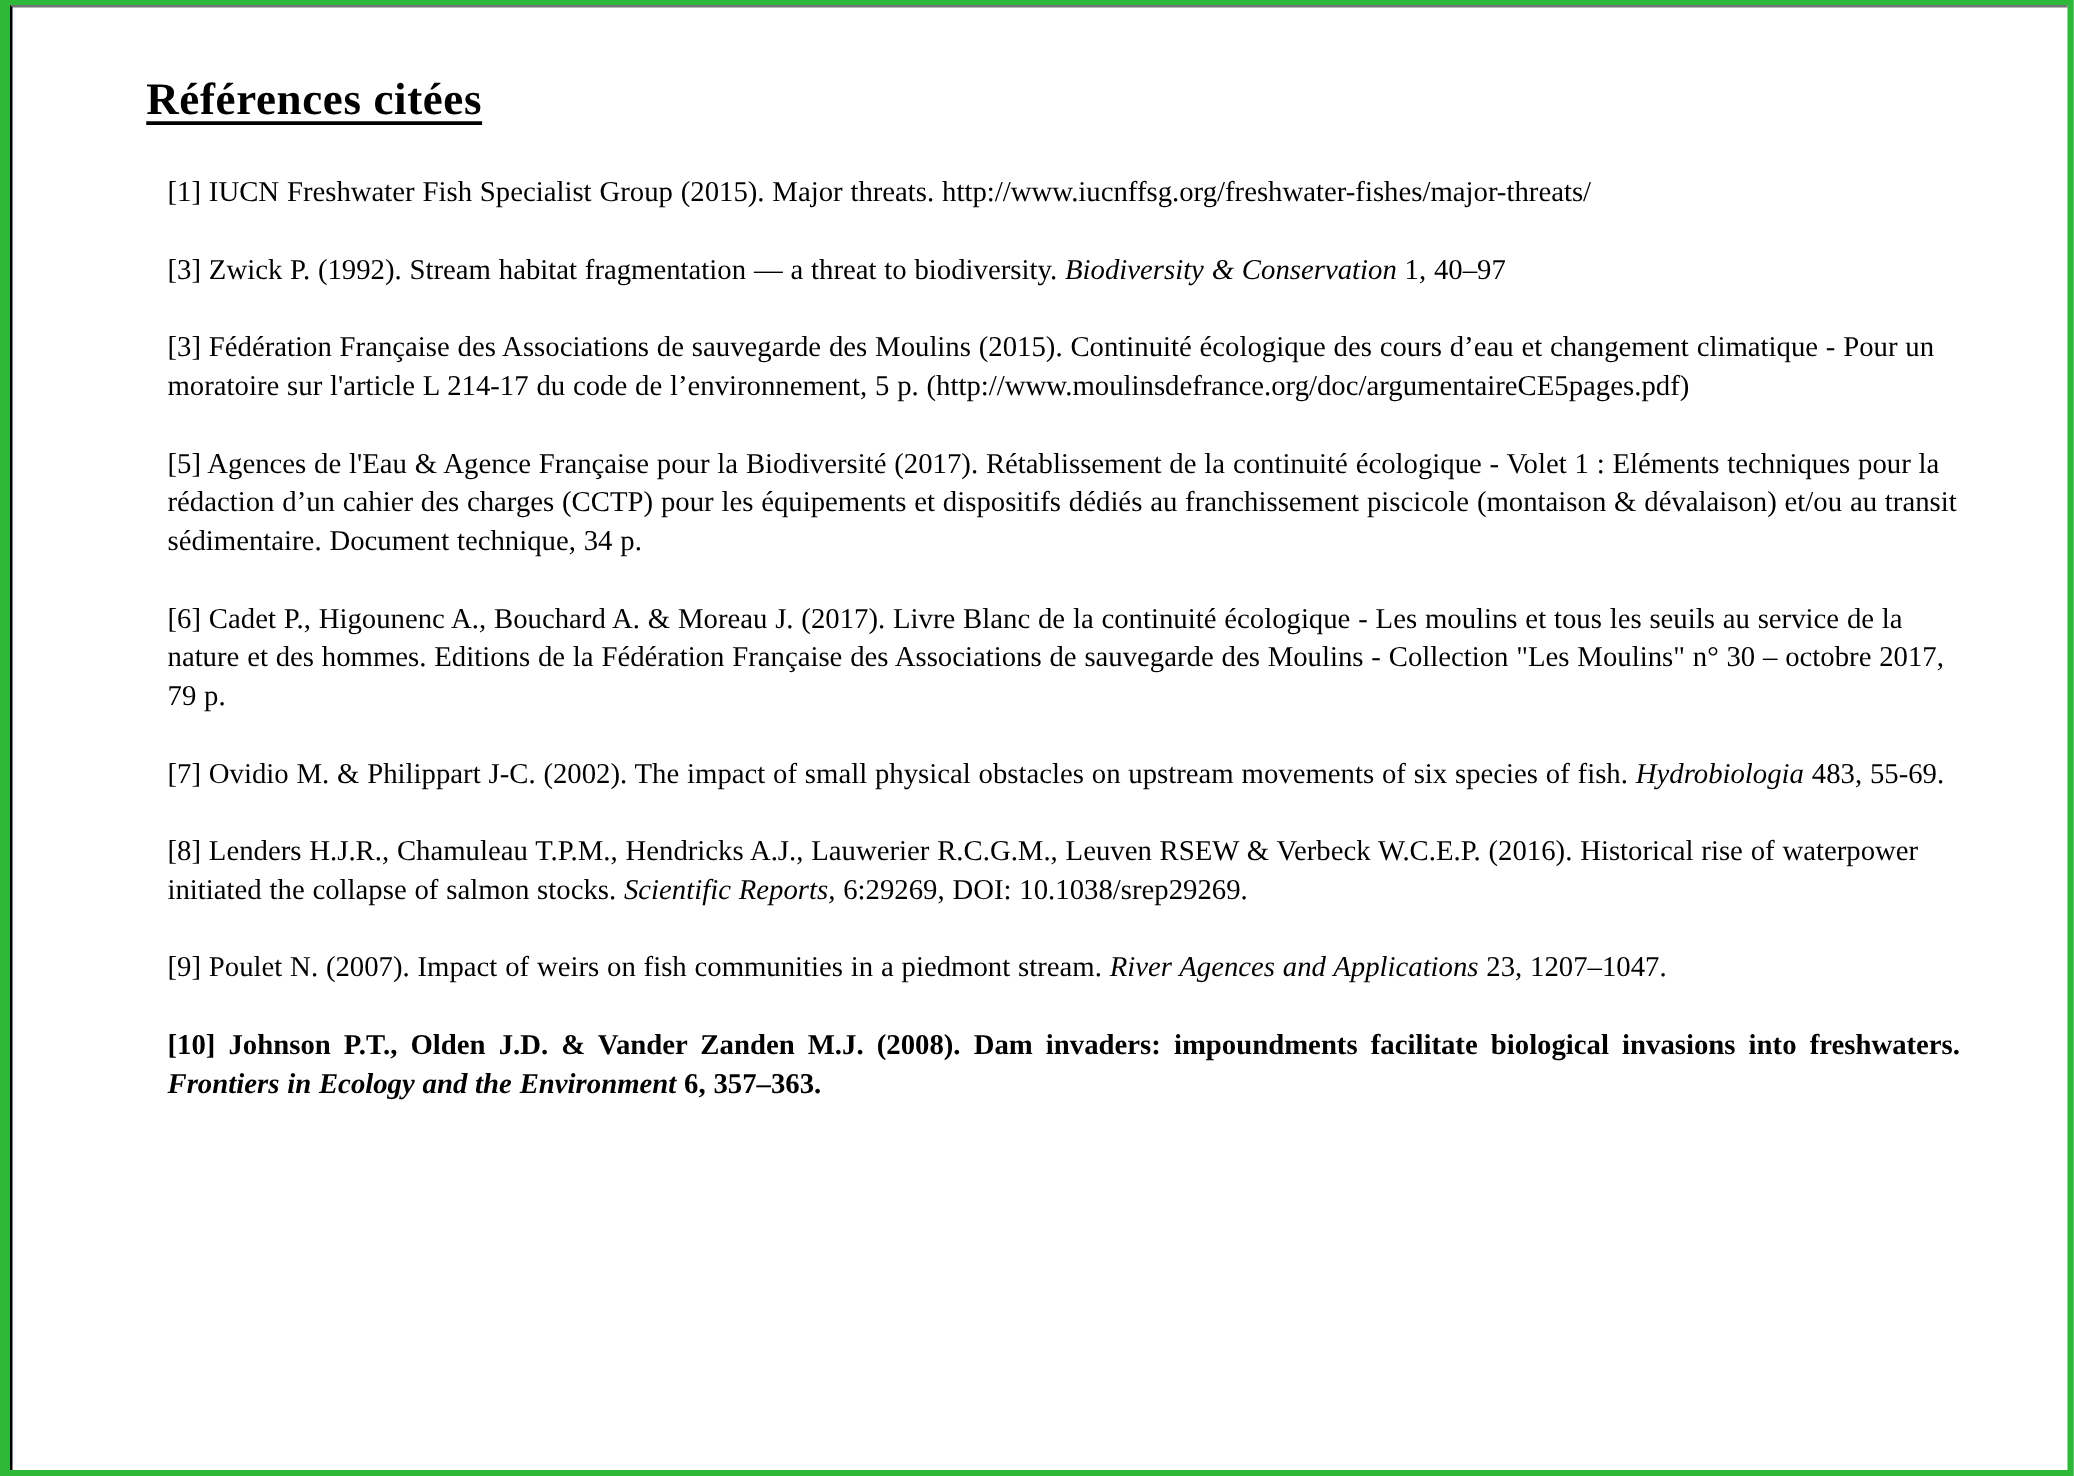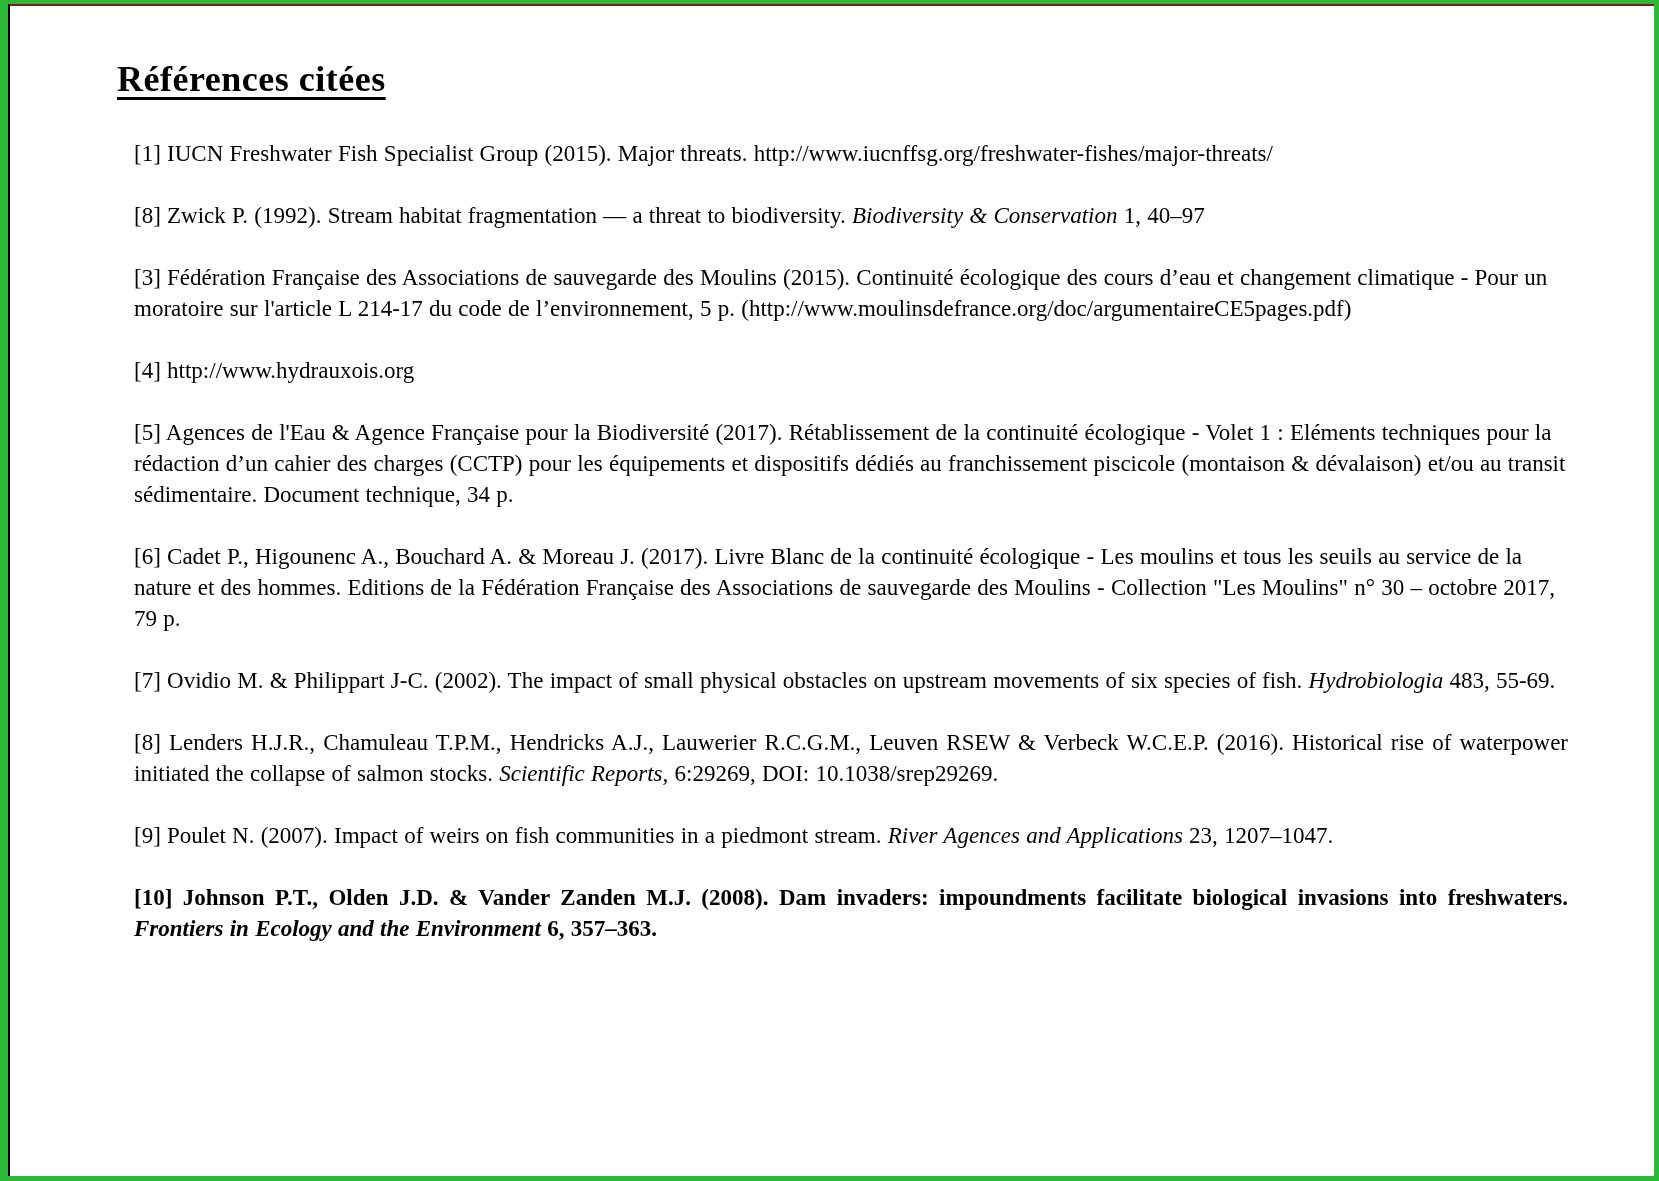--- a/index.html
+++ b/index.html
@@ -10,21 +10,21 @@
     overflow: hidden;
     background: #2eb83a; 
   }
   .page {
     position: absolute;
     top: 4px;
     left: 8px;
     right: 5px;
     bottom: 5px;
     background: #ffffff;
-    border-top: 2px solid #7f1d1d;
+    border-top: 2px solid #737373;
     border-left: 2px solid #000000;
     box-sizing: border-box;
     padding: 52px 86px 40px 107px;
     font-family: "Liberation Serif", "DejaVu Serif", serif;
     color: #000000;
   }
   .title {
     font-size: 36px;
     font-weight: bold;
     text-decoration: underline;
@@ -46,23 +46,22 @@
   .ref:last-child { margin-bottom: 0; font-weight: bold; }
   .ref em { font-style: italic; text-align: center; }
 </style>
 </head>
 <body style="background: rgb(46, 184, 58);">
 
 <div class="page">
   <h1 class="title">Références citées</h1>
   <div class="refs">
       <p class="ref"><span>[1] IUCN Freshwater Fish Specialist Group (2015). Major threats. http://www.iucnffsg.org/freshwater-fishes/major-threats/</span></p>
-      <p class="ref"><span>[8] Zwick P. (1992). Stream habitat fragmentation — a threat to biodiversity. </span><em>Biodiversity &amp; Conservation</em><span> 1, 40–97</span></p>
+      <p class="ref"><span>[3] Zwick P. (1992). Stream habitat fragmentation — a threat to biodiversity. </span><em>Biodiversity &amp; Conservation</em><span> 1, 40–97</span></p>
       <p class="ref"><span>[3] Fédération Française des Associations de sauvegarde des Moulins (2015). Continuité écologique des cours d’eau et changement climatique - Pour un moratoire sur l'article L 214-17 du code de l’environnement, 5 p. (http://www.moulinsdefrance.org/doc/argumentaireCE5pages.pdf)</span></p>
-      <p class="ref"><span>[4] http://www.hydrauxois.org</span></p>
       <p class="ref"><span>[5] Agences de l'Eau &amp; Agence Française pour la Biodiversité (2017). Rétablissement de la continuité écologique - Volet 1 : Eléments techniques pour la rédaction d’un cahier des charges (CCTP) pour les équipements et dispositifs dédiés au franchissement piscicole (montaison &amp; dévalaison) et/ou au transit sédimentaire. Document technique, 34 p.</span></p>
       <p class="ref"><span>[6] Cadet P., Higounenc A., Bouchard A. &amp; Moreau J. (2017). Livre Blanc de la continuité écologique - Les moulins et tous les seuils au service de la nature et des hommes. Editions de la Fédération Française des Associations de sauvegarde des Moulins - Collection "Les Moulins" n° 30 – octobre 2017, 79 p.</span></p>
       <p class="ref"><span>[7] Ovidio M. &amp; Philippart J-C. (2002). The impact of small physical obstacles on upstream movements of six species of fish. </span><em>Hydrobiologia</em><span> 483, 55-69.</span></p>
       <p class="ref"><span>[8] Lenders H.J.R., Chamuleau T.P.M., Hendricks A.J., Lauwerier R.C.G.M., Leuven RSEW &amp; Verbeck W.C.E.P. (2016). Historical rise of waterpower initiated the collapse of salmon stocks. </span><em>Scientific Reports,</em><span> 6:29269, DOI: 10.1038/srep29269.</span></p>
       <p class="ref"><span>[9] Poulet N. (2007). Impact of weirs on fish communities in a piedmont stream. </span><em>River Agences and Applications</em><span> 23, 1207–1047.</span></p>
       <p class="ref"><span>[10] Johnson P.T., Olden J.D. &amp; Vander Zanden M.J. (2008). Dam invaders: impoundments facilitate biological invasions into freshwaters. </span><em>Frontiers in Ecology and the Environment</em><span> 6, 357–363.</span></p>
     </div>
 </div>
 
 </body></html>

